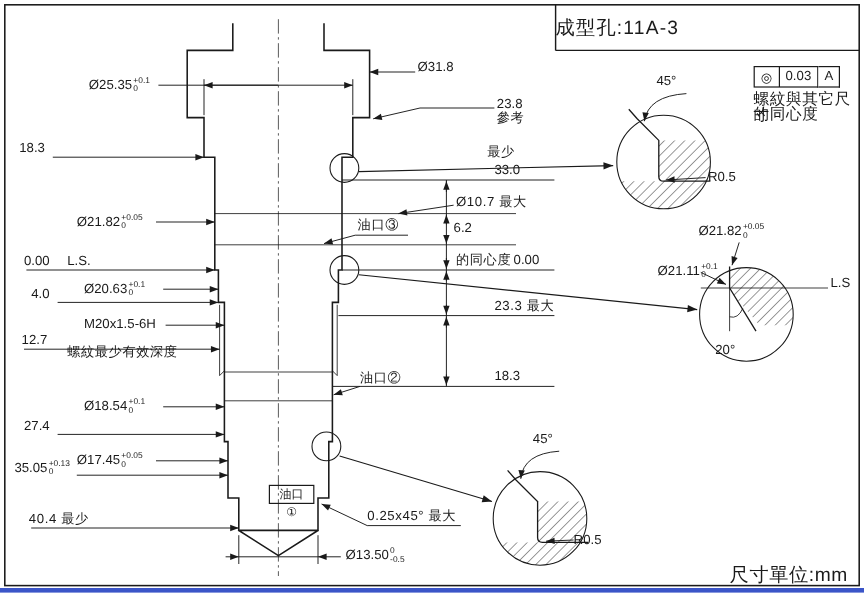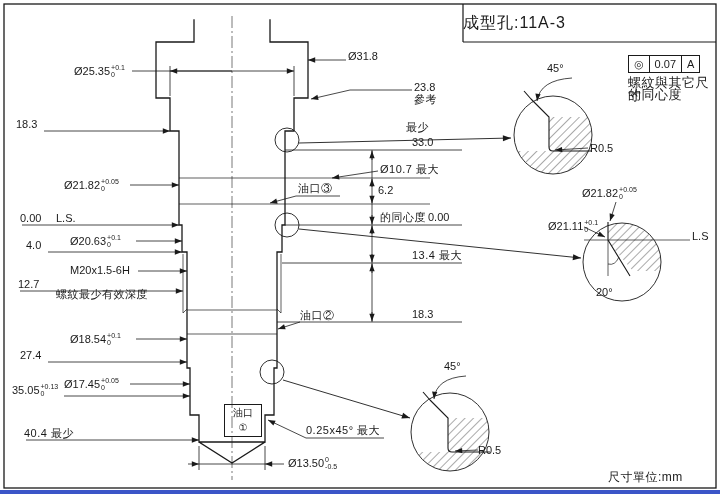--- a/index.html
+++ b/index.html
@@ -4,28 +4,28 @@
 <style>
   *{margin:0;padding:0;box-sizing:border-box}
   html,body{width:720px;height:494px;overflow:hidden}
   body{position:relative;background:#ffffff;font-family:"Liberation Sans",sans-serif;color:#1a1a1a}
   svg.draw{position:absolute;left:0;top:0}
   .lbl{position:absolute;white-space:nowrap;font-size:11px;line-height:13px;display:flex;align-items:center;color:#1a1a1a}
   .lbl .tol{display:inline-flex;flex-direction:column;margin-left:1px;justify-content:center}
   .lbl .tol i{font-style:normal;font-size:7px;line-height:7px;letter-spacing:0}
   .lbl.cn{letter-spacing:0.5px}
   #title-text{position:absolute;left:463px;top:13px;width:264px;font-size:16px;letter-spacing:1px}
-  #unit-label{position:absolute;left:608px;top:469px;font-size:12px;letter-spacing:0.5px}
+  #unit-label{position:absolute;left:608px;top:469px;font-size:16px;letter-spacing:0.5px}
   .gdt{position:absolute;left:628px;top:55px;display:flex;font-size:11px}
   .gdt .cell{border:1px solid #1a1a1a;height:18px;display:flex;align-items:center;justify-content:center;padding:0 5px;background:#fff}
   .gdt .cell.c2,.gdt .cell.c3{border-left:none}
   .note{position:absolute;font-size:13px;line-height:12.5px;letter-spacing:0.5px}
   #gdt-note1{left:628px;top:77px}
   #gdt-note2{left:628px;top:89px}
-  #oil1-box{position:absolute;left:224px;top:404px;width:38px;height:33px;border:1px solid #1a1a1a;font-size:10px;line-height:15px;text-align:center;background:transparent}
+  #oil1-box{position:absolute;left:224px;top:404px;width:38px;height:16px;border:1px solid #1a1a1a;font-size:10px;line-height:15px;text-align:center;background:transparent}
   .blue-bar{position:absolute;left:0;top:490px;width:720px;height:4px;background:#3b55c8}
 </style>
 </head>
 <body>
 
 <svg class="draw" width="720" height="494" viewBox="0 0 720 494">
   <defs>
     <marker id="arr" viewBox="0 0 10 10" refX="10" refY="5" markerWidth="11" markerHeight="9" orient="auto">
       <path d="M0,1.3 L10,5 L0,8.7 Z" fill="#1a1a1a"></path>
     </marker>
@@ -160,21 +160,21 @@
     <path d="M430,400 L448,418 V448 Q448,452 452,452 H490 M430,400 L423,392" fill="none" stroke="#1a1a1a" stroke-width="1.1"></path>
     <path d="M466,376 Q436,378 434,399" fill="none" stroke="#1a1a1a" stroke-width="0.8" marker-end="url(#arr)"></path>
     <path d="M478,450 L455,451" fill="none" stroke="#1a1a1a" stroke-width="0.8" marker-end="url(#arr)"></path>
   </g>
 </svg>
 
 <div id="title-text">成型孔:11A-3</div>
 
 <div class="gdt">
   <span class="cell c1">◎</span>
-  <span class="cell c2">0.07</span>
+  <span class="cell c2">0.03</span>
   <span class="cell c3">A</span>
 </div>
 <div class="note" id="gdt-note1">螺紋與其它尺寸</div>
 <div class="note" id="gdt-note2">的同心度</div>
 
 <div class="lbl" style="left:74px;top:64px">
   <span>Ø25.35</span>
     <span class="tol">
       <i>+0.1</i>
       <i>0</i>
@@ -228,21 +228,21 @@
 <div class="lbl" style="left:348px;top:50px">Ø31.8</div>
 <div class="lbl" style="left:414px;top:81px">23.8</div>
 <div class="lbl cn" style="left:414px;top:93px">參考</div>
 <div class="lbl cn" style="left:406px;top:121px">最少</div>
 <div class="lbl" style="left:412px;top:136px">33.0</div>
 <div class="lbl cn" style="left:380px;top:163px">Ø10.7 最大</div>
 <div class="lbl" style="left:378px;top:184px">6.2</div>
 <div class="lbl cn" style="left:298px;top:182px">油口③</div>
 <div class="lbl cn" style="left:380px;top:211px">的同心度</div>
 <div class="lbl" style="left:428px;top:211px">0.00</div>
-<div class="lbl cn" style="left:412px;top:249px">13.4 最大</div>
+<div class="lbl cn" style="left:412px;top:249px">23.3 最大</div>
 <div class="lbl" style="left:412px;top:308px">18.3</div>
 <div class="lbl cn" style="left:300px;top:309px">油口②</div>
 <div id="oil1-box">
   <div>油口</div>
   <div>①</div>
 </div>
 <div class="lbl cn" style="left:306px;top:424px">0.25x45° 最大</div>
 <div class="lbl" style="left:288px;top:456px">
   <span>Ø13.50</span>
     <span class="tol">

